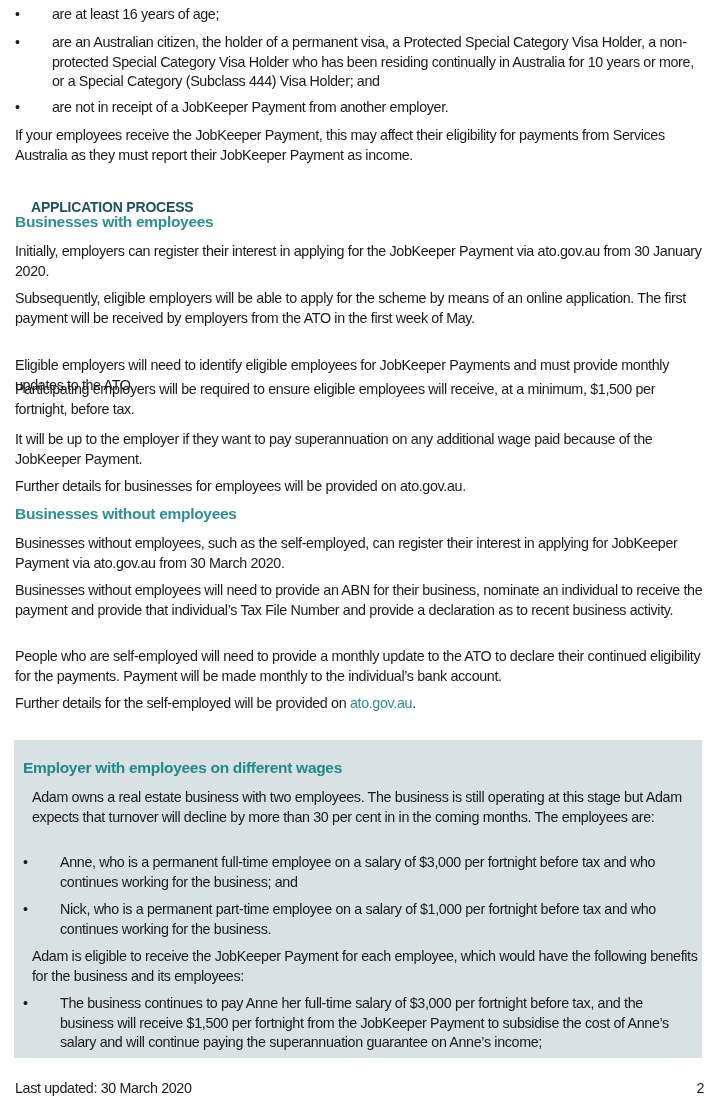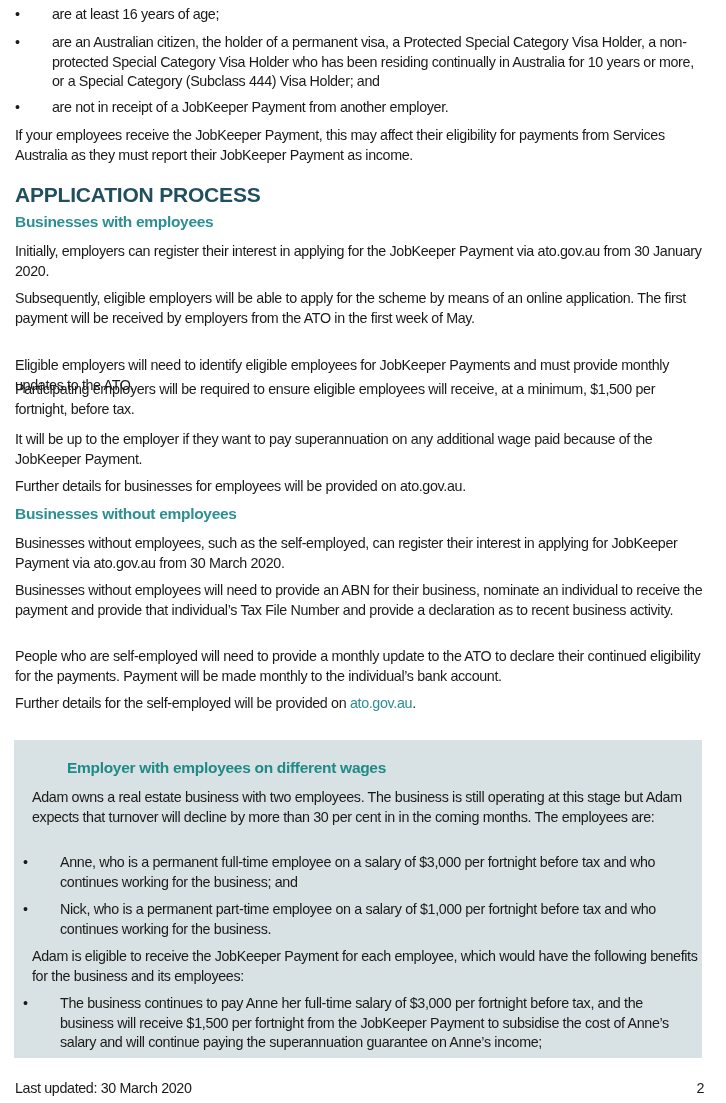--- a/index.html
+++ b/index.html
@@ -8,21 +8,21 @@
     font-family: "Liberation Sans", sans-serif;
     color: #1a1a1a;
     font-size: 14.3px;
     letter-spacing: -0.35px;
   }
   .page { position: absolute; left: 0; top: 0; width: 726px; }
   .bullet-row { position: absolute; left: 15px; width: 690px; line-height: 19.5px; }
   .bullet-row .dot { position: absolute; left: 0; top: 0; width: 20px; }
   .bullet-row .txt { margin-left: 37px; display: block; }
   .para { position: absolute; left: 15px; width: 690px; line-height: 19.5px; margin: 0; }
-  .h1 { position: absolute; left: 15px; font-size: 21px; color: #204f60; letter-spacing: -0.2px; margin: 0; }
+  .h1 { position: absolute; left: 15px; font-size: 14px; color: #204f60; letter-spacing: -0.2px; margin: 16px; }
   .h2 { position: absolute; left: 15px; font-size: 15.5px; color: #2c8f91; letter-spacing: -0.3px; margin: 0; }
   .link { color: #2c8f91; text-decoration: none; }
   .box {
     position: absolute; left: 14px; top: 740px; width: 688px; height: 318px;
     background: #d8e1e3;
   }
   .box .h2 { left: 9px; color: #1f8a86; }
   .box .para { left: 18px; width: 672px; }
   .box .bullet-row { left: 9px; width: 672px; }
   .box .bullet-row .txt { margin-left: 37px; }
@@ -62,21 +62,21 @@
   <h2 class="h2" style="top:505px;">Businesses without employees</h2>
 
   <p class="para" style="top:534px;">Businesses without employees, such as the self-employed, can register their interest in applying for JobKeeper Payment via ato.gov.au from 30 March 2020.</p>
   <p class="para" style="top:581px;">Businesses without employees will need to provide an ABN for their business, nominate an individual to receive the payment and provide that individual’s Tax File Number and provide a declaration as to recent business activity.</p>
   <p class="para" style="top:647px;">People who are self-employed will need to provide a monthly update to the ATO to declare their continued eligibility for the payments. Payment will be made monthly to the individual’s bank account.</p>
   <p class="para" style="top:694px;">
     <span>Further details for the self-employed will be provided on </span><a class="link">ato.gov.au</a><span>.</span>
   </p>
 
   <div class="box">
-    <h2 class="h2" style="top:19px;margin-left:44px;">Employer with employees on different wages</h2>
+    <h2 class="h2" style="top:19px;">Employer with employees on different wages</h2>
     <p class="para" style="top:48px;">Adam owns a real estate business with two employees. The business is still operating at this stage but Adam expects that turnover will decline by more than 30 per cent in in the coming months. The employees are:</p>
     <div class="bullet-row" style="top:113px;">
       <span class="dot">•</span>
       <span class="txt">Anne, who is a permanent full-time employee on a salary of $3,000 per fortnight before tax and who continues working for the business; and</span>
     </div>
     <div class="bullet-row" style="top:160px;">
       <span class="dot">•</span>
       <span class="txt">Nick, who is a permanent part-time employee on a salary of $1,000 per fortnight before tax and who continues working for the business.</span>
     </div>
     <p class="para" style="top:207px;">Adam is eligible to receive the JobKeeper Payment for each employee, which would have the following benefits for the business and its employees:</p>

